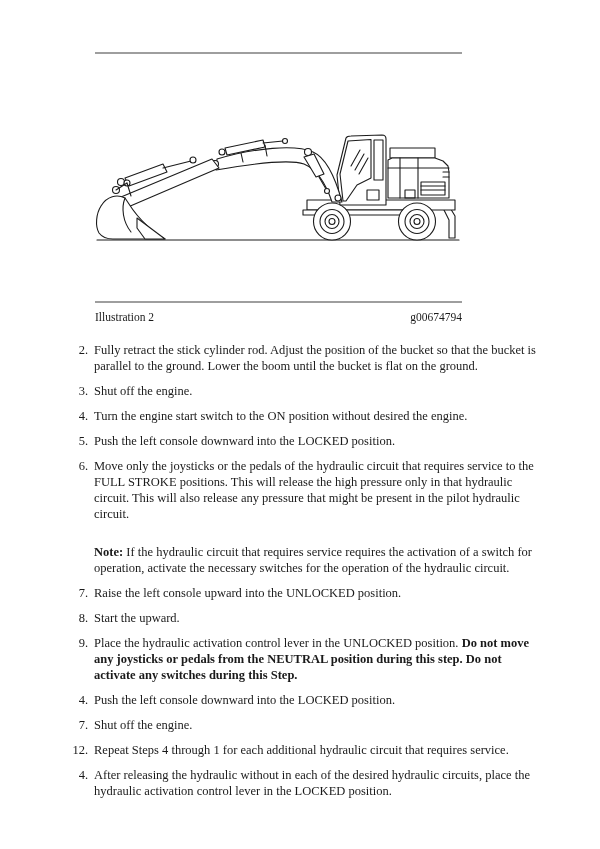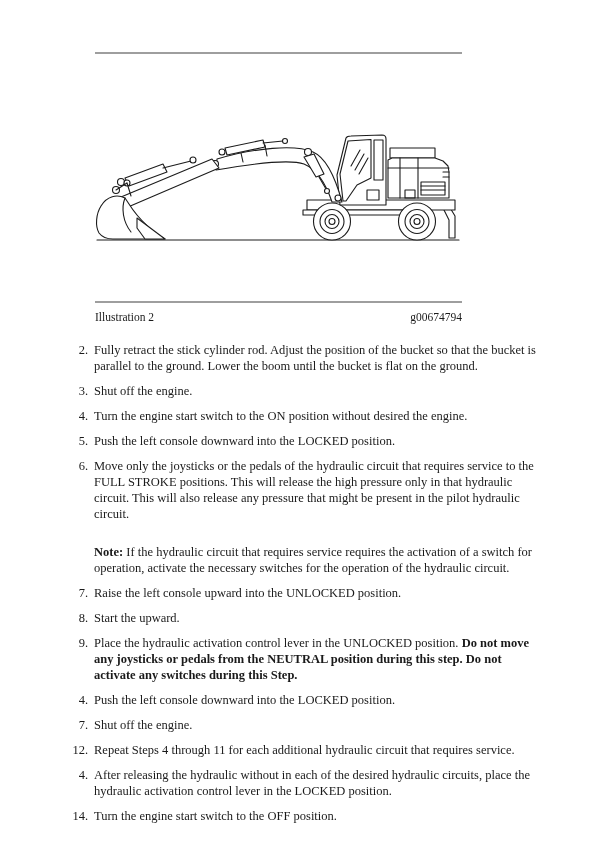--- a/index.html
+++ b/index.html
@@ -184,25 +184,21 @@
       <div class="step">
         <span class="num">4.</span>
         <div class="body"><span>Push the left console downward into the LOCKED position.</span></div>
       </div>
       <div class="step">
         <span class="num">7.</span>
         <div class="body"><span>Shut off the engine.</span></div>
       </div>
       <div class="step">
         <span class="num">12.</span>
-        <div class="body"><span>Repeat Steps 4 through 11 for each additional hydraulic circuit that requires service.</span></div>
+        <div class="body"><span>Repeat Steps 4 through 1 for each additional hydraulic circuit that requires service.</span></div>
       </div>
       <div class="step">
         <span class="num">4.</span>
         <div class="body"><span>After releasing the hydraulic without in each of the desired hydraulic circuits, place the hydraulic activation control lever in the LOCKED position.</span></div>
       </div>
-      <div class="step">
-        <span class="num">14.</span>
-        <div class="body"><span>Turn the engine start switch to the OFF position.</span></div>
-      </div>
     </div>
 
 </div>
 
 </body></html>

